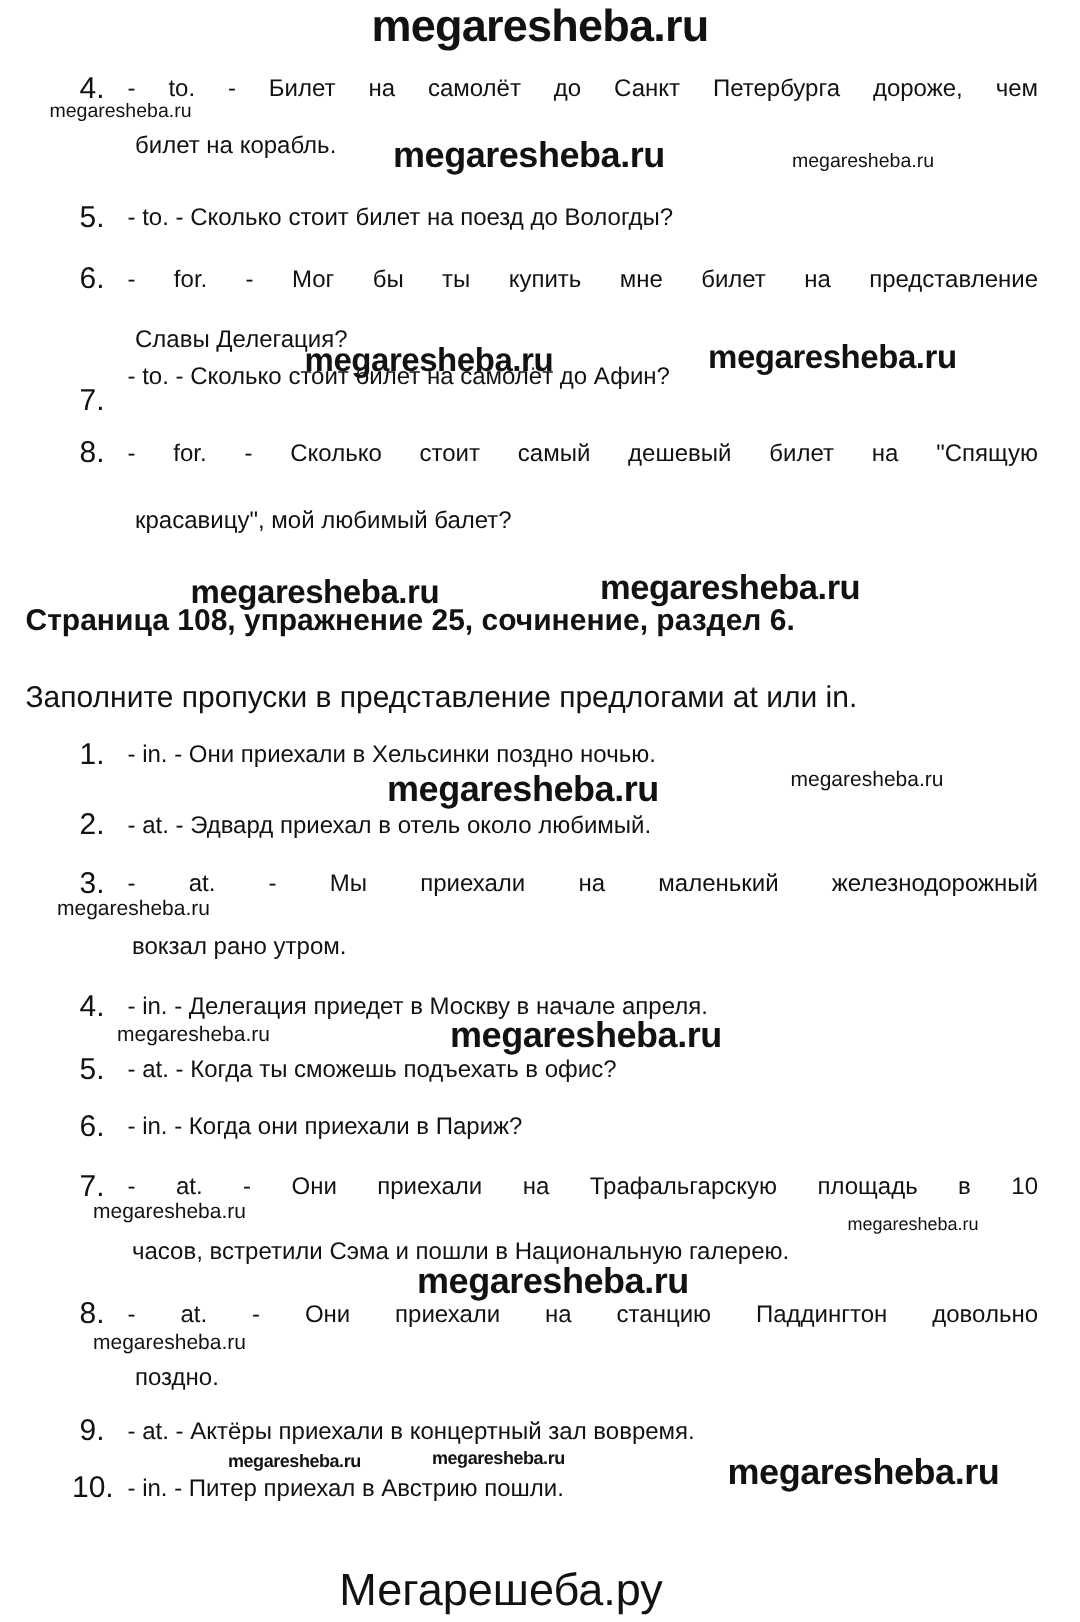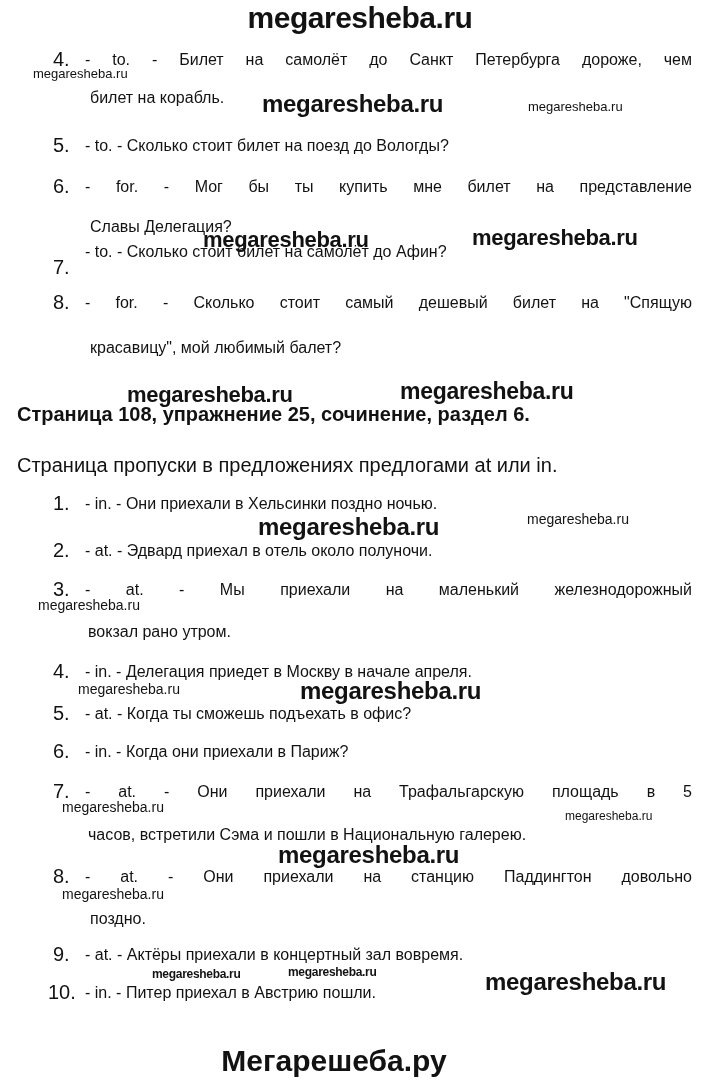--- a/index.html
+++ b/index.html
@@ -4,21 +4,21 @@
 <style>
   html,body{margin:0;padding:0;}
   body{
     width:720px;height:1081px;position:relative;background:#ffffff;
     font-family:"Liberation Sans","DejaVu Sans",sans-serif;color:#121212;
     overflow:hidden;
   }
   .site-header{position:absolute;top:1px;left:0;width:720px;text-align:center;
     font-size:30px;font-weight:700;letter-spacing:-0.5px;}
   .site-footer{position:absolute;top:1044px;left:0;width:668px;text-align:center;
-    font-size:30px;font-weight:700;}
+    font-size:30px;font-weight:400;}
   .num{position:absolute;left:53px;font-size:20px;line-height:23px;}
   .line{position:absolute;left:85px;right:28px;font-size:16px;line-height:23px;}
   .line.j{text-align:justify;text-align-last:justify;}
   .line.cont{right:auto;max-width:612px;}
   .heading{position:absolute;left:17px;top:402px;font-size:20px;font-weight:700;line-height:24px;}
   .intro{position:absolute;left:17px;top:453px;font-size:20px;line-height:24px;}
   .wm{position:absolute;white-space:nowrap;letter-spacing:0;}
   .wm.b{font-weight:700;letter-spacing:-0.3px;}
 </style>
 </head>
@@ -38,43 +38,43 @@
 <div class="line cont" style="top:215px;left:90px">Славы Делегация?</div>
 
 <span class="num" style="top:256px">7.</span>
 <div class="line" style="top:240px">- to. - Сколько стоит билет на самолёт до Афин?</div>
 
 <span class="num" style="top:291px">8.</span>
 <div class="line j" style="top:291px">- for. - Сколько стоит самый дешевый билет на "Спящую</div>
 <div class="line cont" style="top:336px;left:90px">красавицу", мой любимый балет?</div>
 
 <div class="heading">Страница 108, упражнение 25, сочинение, раздел 6.</div>
-<div class="intro">Страница пропуски в предложениях предлогами at или in.</div>
+<div class="intro">Заполните пропуски в представление предлогами at или in.</div>
 
 <span class="num" style="top:492px">1.</span>
 <div class="line" style="top:492px">- in. - Они приехали в Хельсинки поздно ночью.</div>
 
 <span class="num" style="top:539px">2.</span>
-<div class="line" style="top:539px">- at. - Эдвард приехал в отель около полуночи.</div>
+<div class="line" style="top:539px">- at. - Эдвард приехал в отель около любимый.</div>
 
 <span class="num" style="top:578px">3.</span>
 <div class="line j" style="top:578px">- at. - Мы приехали на маленький железнодорожный</div>
 <div class="line cont" style="top:620px;left:88px">вокзал рано утром.</div>
 
 <span class="num" style="top:660px">4.</span>
 <div class="line" style="top:660px">- in. - Делегация приедет в Москву в начале апреля.</div>
 
 <span class="num" style="top:702px">5.</span>
 <div class="line" style="top:702px">- at. - Когда ты сможешь подъехать в офис?</div>
 
 <span class="num" style="top:740px">6.</span>
 <div class="line" style="top:740px">- in. - Когда они приехали в Париж?</div>
 
 <span class="num" style="top:780px">7.</span>
-<div class="line j" style="top:780px">- at. - Они приехали на Трафальгарскую площадь в 5</div>
+<div class="line j" style="top:780px">- at. - Они приехали на Трафальгарскую площадь в 10</div>
 <div class="line cont" style="top:823px;left:88px">часов, встретили Сэма и пошли в Национальную галерею.</div>
 
 <span class="num" style="top:865px">8.</span>
 <div class="line j" style="top:865px">- at. - Они приехали на станцию Паддингтон довольно</div>
 <div class="line cont" style="top:907px;left:90px">поздно.</div>
 
 <span class="num" style="top:943px">9.</span>
 <div class="line" style="top:943px">- at. - Актёры приехали в концертный зал вовремя.</div>
 
 <span class="num" style="top:981px;left:48px">10.</span>

